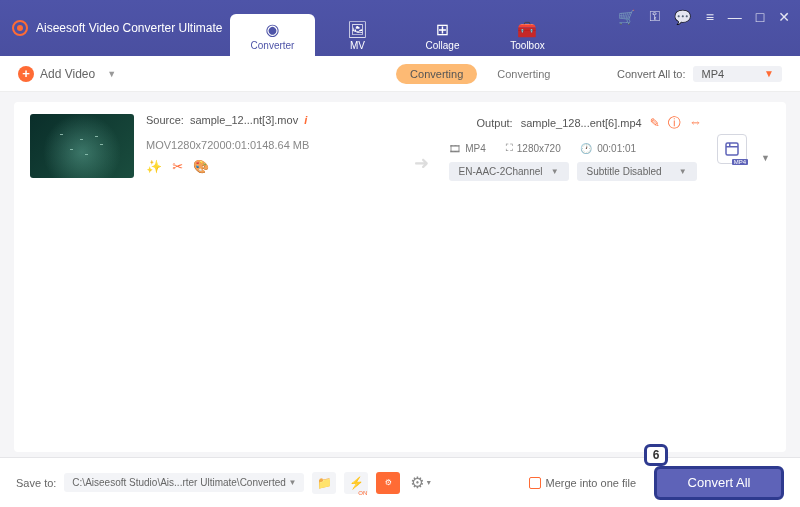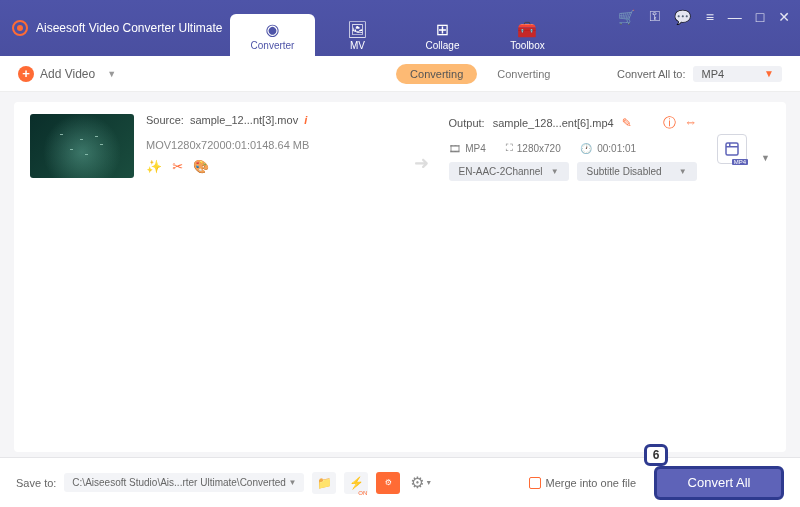--- a/index.html
+++ b/index.html
@@ -30,21 +30,21 @@
 .thumb::after { content: ''; position: absolute; inset: 0; background: radial-gradient(circle at 50% 60%, rgba(120,200,180,0.4), transparent 60%); }
 .fish { position: absolute; width: 3px; height: 1px; background: rgba(220,255,240,0.6); }
 .col-left { flex: 1; min-width: 0; }
 .col-right { flex: 1; min-width: 0; }
 .src-line { font-size: 11px; color: #555; display: flex; align-items: center; gap: 6px; margin-bottom: 13px; }
 .info-i { color: #ff6b35; font-style: italic; font-weight: bold; font-size: 11px; }
 .meta-line { font-size: 11px; color: #888; display: flex; margin-bottom: 8px; }
 .tool-icons { display: flex; gap: 10px; }
 .tool-icons span { color: #ff6b35; font-size: 13px; cursor: pointer; }
 .arrow-mid { width: 30px; display: flex; align-items: center; justify-content: center; color: #ddd; font-size: 18px; margin-top: 30px; }
-.out-top { display: flex; align-items: center; gap: 8px; margin-bottom: 10px; }
+.out-top { display: flex; align-items: center; gap: 8px; margin-bottom: 10px; margin-left: 28px; }
 .out-label { font-size: 11px; color: #555; }
 .pencil { color: #ff6b35; font-size: 12px; cursor: pointer; }
 .out-icons { margin-left: auto; display: flex; gap: 8px; color: #ff6b35; font-size: 13px; }
 .fmt-row { display: flex; gap: 20px; font-size: 10px; color: #777; align-items: center; margin-bottom: 8px; }
 .fmt-row .item { display: flex; align-items: center; gap: 4px; }
 .sel-row { display: flex; gap: 8px; }
 .sel { background: #eceef3; padding: 4px 10px; font-size: 10px; color: #666; border-radius: 3px; display: flex; align-items: center; justify-content: space-between; cursor: pointer; width: 120px; text-align: center; }
 .sel .arr { font-size: 8px; color: #888; }
 .edit-btn { width: 30px; height: 30px; border: 1px solid #d5d7e0; border-radius: 4px; display: flex; align-items: center; justify-content: center; cursor: pointer; margin-left: 8px; margin-top: 20px; position: relative; }
 .edit-btn svg { width: 18px; height: 18px; }

